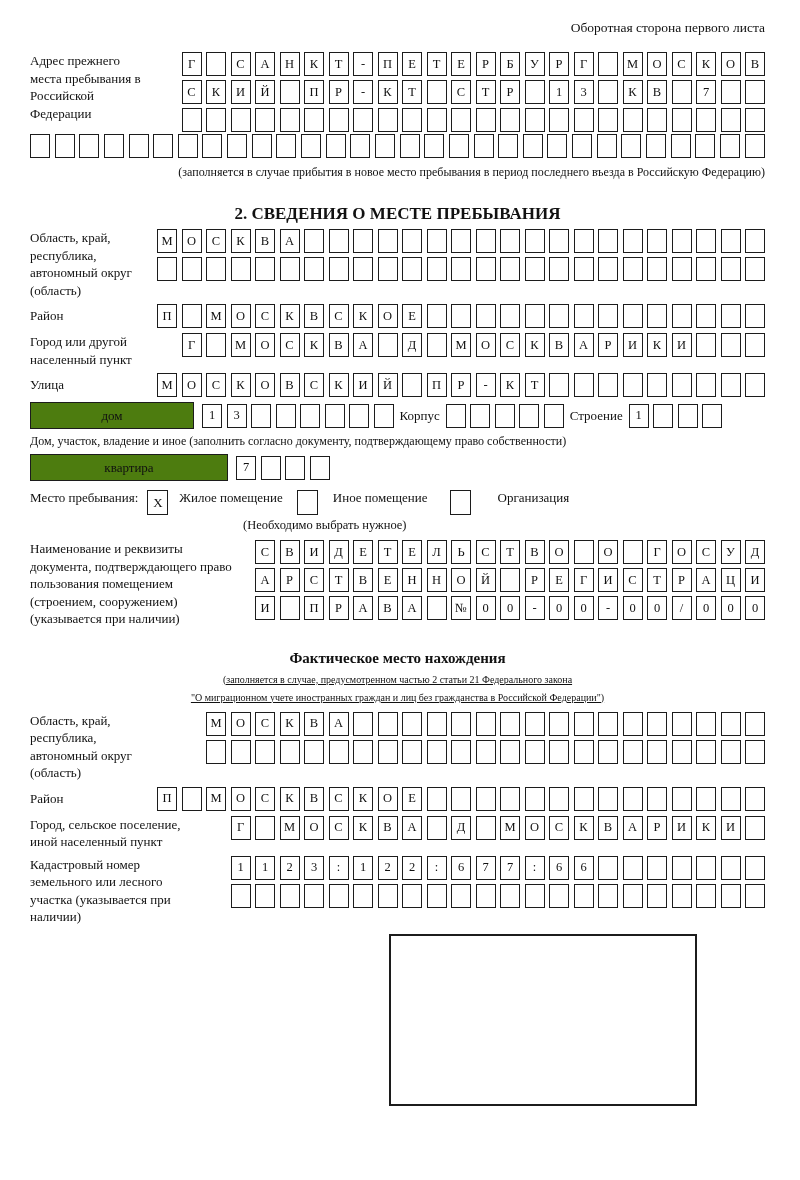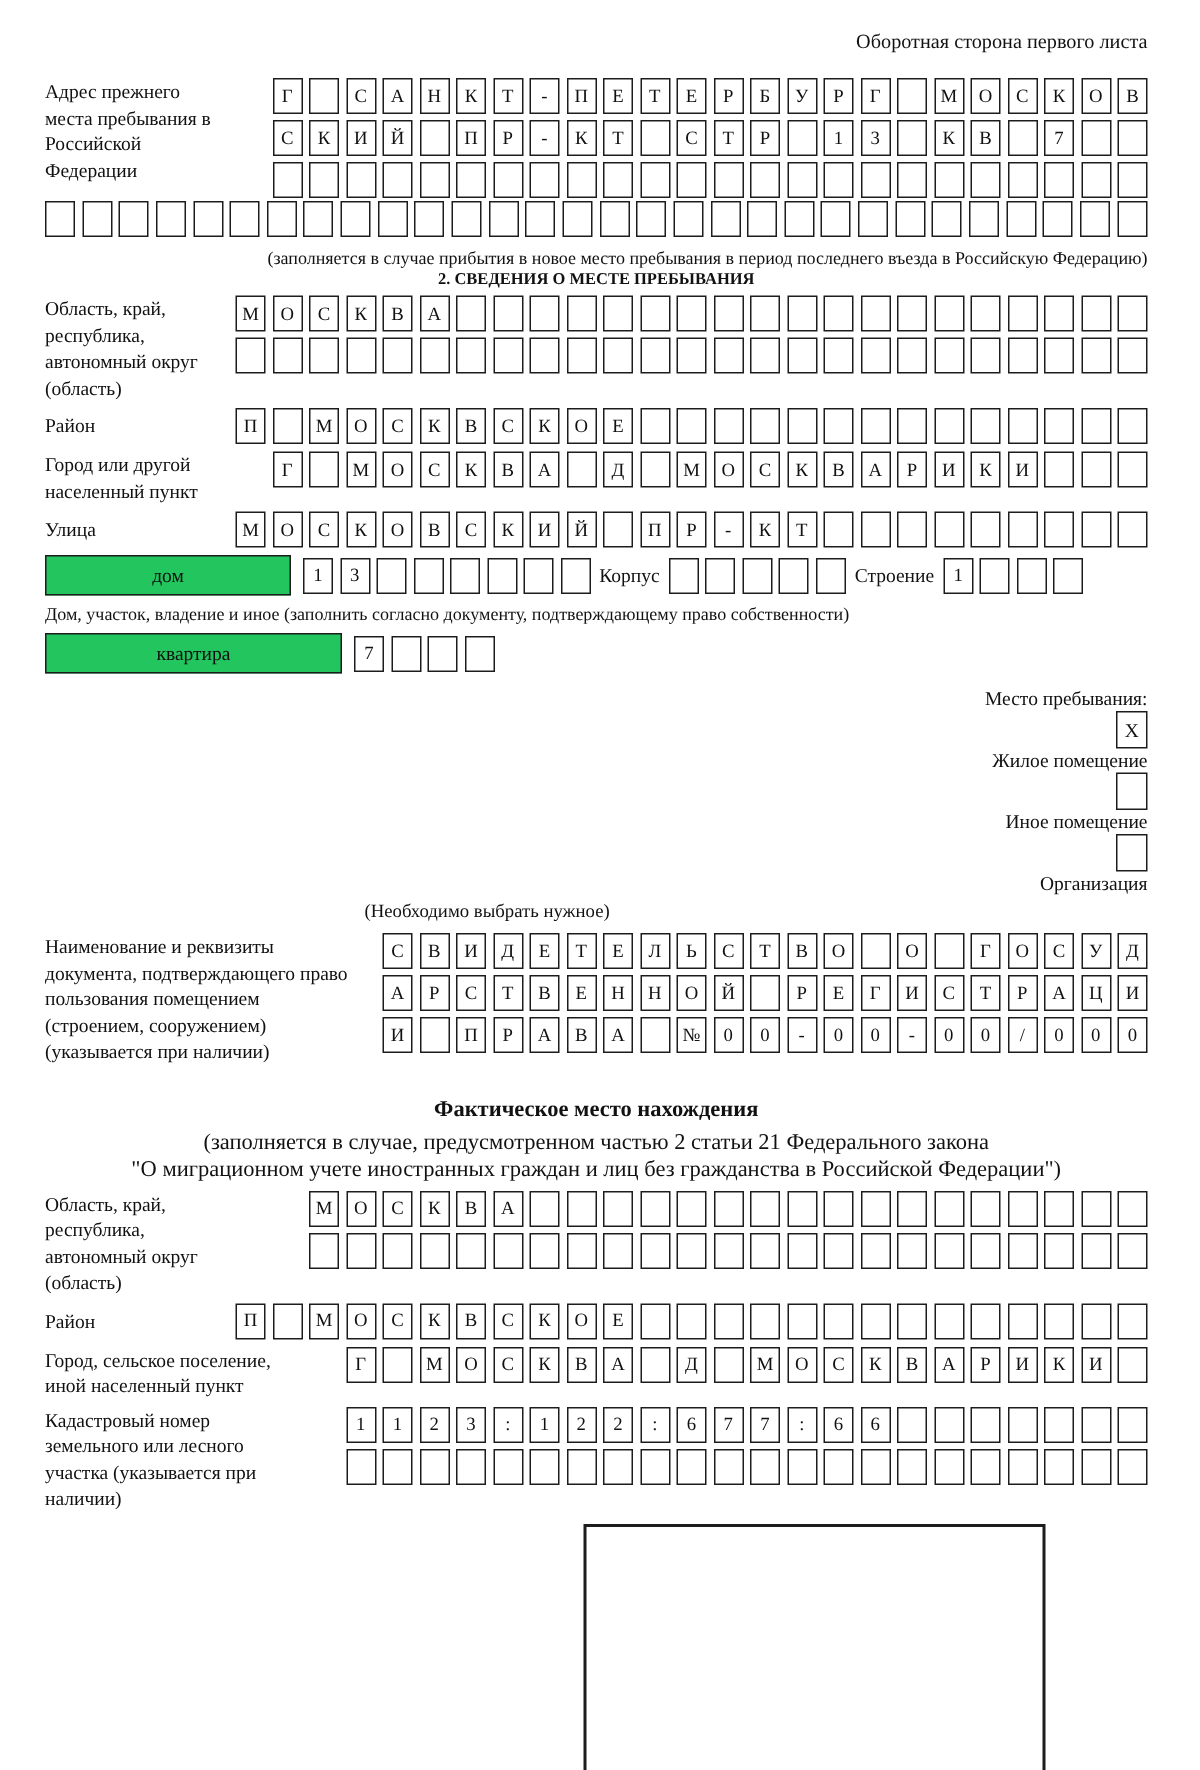--- a/index.html
+++ b/index.html
@@ -32,42 +32,42 @@
   .cells.spread{justify-content:space-between;gap:0;}
   .cell{
     box-sizing:border-box;flex:none;
     width:20px;height:24px;
     border:1.6px solid #1c1c1c;
     display:flex;align-items:center;justify-content:center;
     font-size:12.5px;line-height:1;
     background:#fff;
   }
   .smallnote{font-size:12px;text-align:right;margin-top:7px;}
-  .sec-title{font-size:11px;font-weight:bold;text-align:center;margin-top:0;}
+  .sec-title{font-size:17px;font-weight:bold;text-align:center;margin-top:24px;}
   .inline-label{flex:none;padding:0 6px;line-height:26px;}
   .bigbox-label{
     box-sizing:border-box;flex:none;
     border:1.6px solid #1c1c1c;height:27px;
     display:flex;align-items:center;justify-content:center;
-    font-size:13px;background:#22c55e;
+    font-size:13px;background:#4d7c0f;
   }
   .house-box{width:164px;}
   .apt-box{width:198px;}
   .hgap8{width:8px;flex:none;}
   .caption-left{font-size:12px;margin-top:5px;}
-  .chk-row{display:flex;align-items:flex-end;margin-top:9px;flex-direction:column;}
+  .chk-row{display:flex;align-items:flex-start;margin-top:9px;}
   .chk-box{
     box-sizing:border-box;flex:none;
     width:21px;height:25px;border:1.6px solid #1c1c1c;
     display:flex;align-items:center;justify-content:center;
     font-size:13px;background:#fff;
   }
   .chk-note{font-size:12.5px;margin-top:3px;margin-left:213px;}
   .center-title{font-weight:bold;font-size:15px;text-align:center;margin-top:22px;}
-  .center-note{font-size:15px;text-align:center;margin-top:4px;line-height:18px;}
+  .center-note{font-size:10px;text-align:center;margin-top:4px;line-height:18px;text-decoration:underline;}
   .stamp-box{
     box-sizing:border-box;
     margin-left:359px;margin-top:8px;
     width:308px;height:172px;
     border:2px solid #1c1c1c;background:#fff;
   }
   .stamp-caption{
     margin-left:315px;margin-top:7px;width:400px;
     text-align:center;font-size:12.5px;line-height:18.5px;
   }

